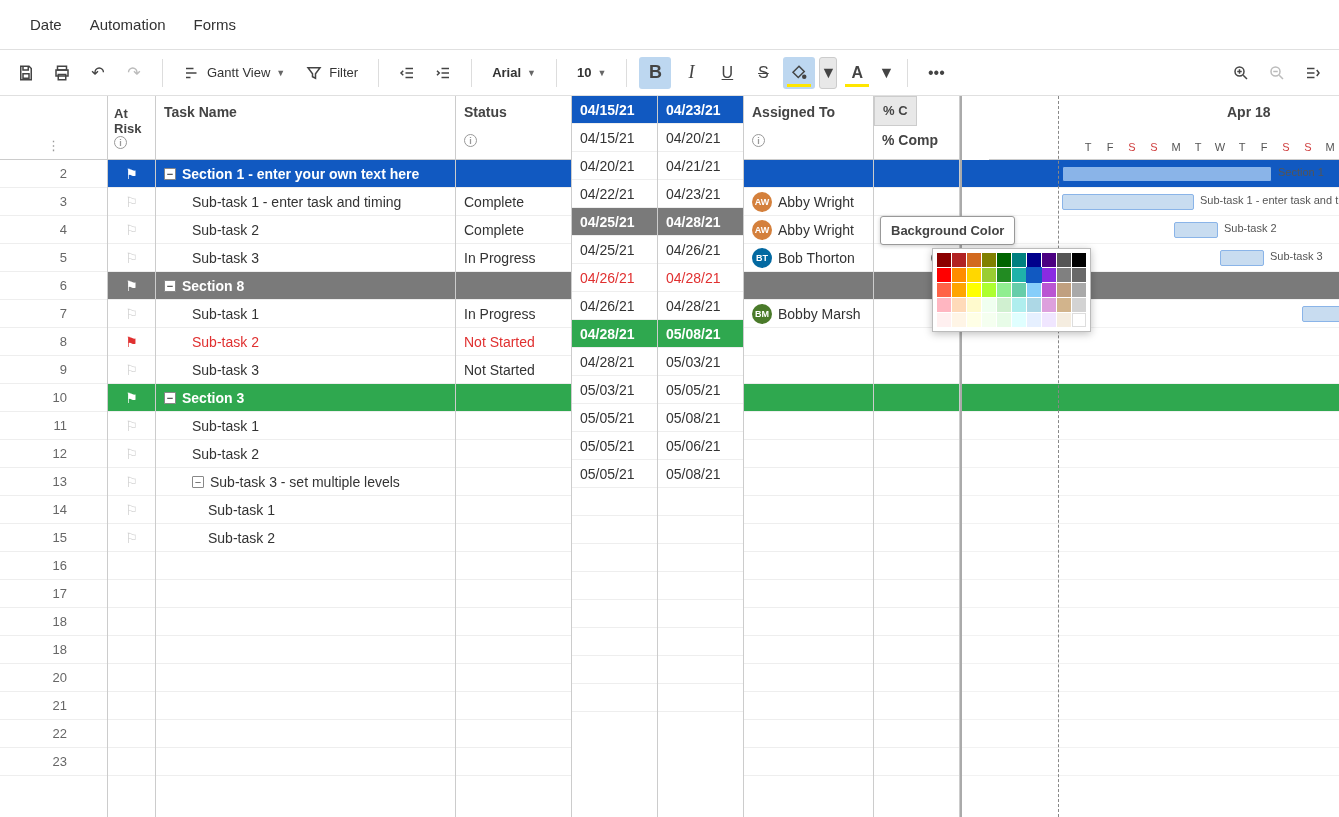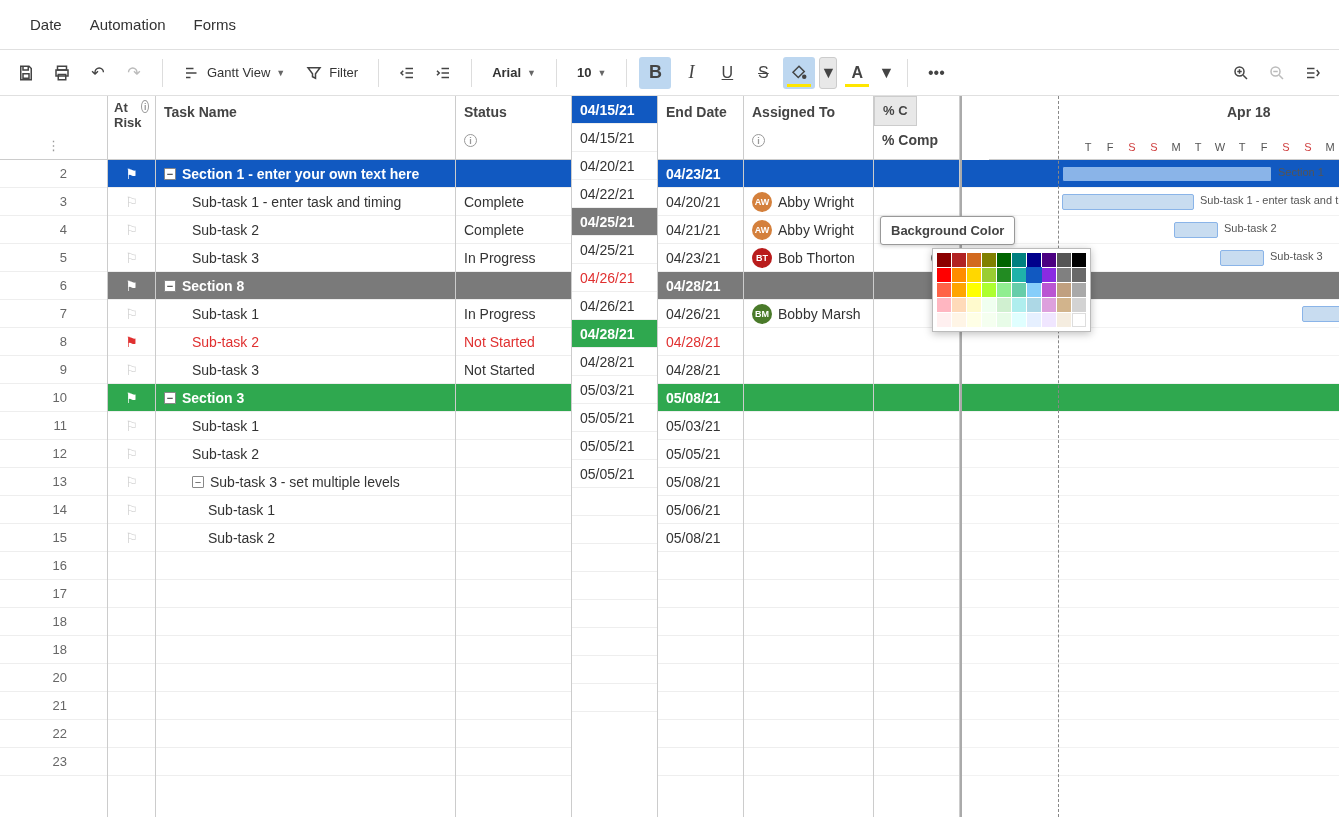--- a/index.html
+++ b/index.html
@@ -25,21 +25,21 @@
 .bold-underline { position: relative; }
 .bold-underline::after { content: ''; position: absolute; bottom: 2px; left: 4px; right: 4px; height: 3px; background: #ffe600; }
 
 
 .grid-container { display: flex; height: calc(100vh - 96px); position: relative; }
 .row-headers { width: 108px; border-right: 1px solid #ccc; background: #fff; }
 .row-header-top { height: 64px; border-bottom: 1px solid #ccc; display:flex; align-items:flex-end; justify-content:center; padding-bottom:6px; color:#999; }
 .row-num { height: 28px; display: flex; align-items: center; justify-content: flex-end; padding-right: 40px; border-bottom: 1px solid #eee; color: #666; font-size: 13px; position: relative; }
 
 .flag-col { width: 48px; border-right: 1px solid #ccc; }
-.flag-header { height: 64px; border-bottom: 1px solid #ccc; padding: 4px 6px; font-weight: bold; font-size: 13px; color:#444; display:flex; flex-direction:row; justify-content:center; }
+.flag-header { height: 64px; border-bottom: 1px solid #ccc; padding: 4px 6px; font-weight: bold; font-size: 13px; color:#444; display:flex; flex-direction:column; justify-content:center; }
 .flag-cell { height: 28px; display: flex; align-items: center; justify-content: center; border-bottom: 1px solid #eee; }
 .flag-icon { font-size: 14px; }
 
 .data-cols { flex: 0 0 auto; display: flex; }
 .col { border-right: 1px solid #ccc; }
 .col-header { height: 64px; border-bottom: 1px solid #ccc; padding: 8px; font-weight: bold; font-size: 14px; color: #444; display: flex; flex-direction: column; justify-content: flex-start; gap: 14px; }
 .info-icon { width: 13px; height: 13px; border: 1px solid #999; border-radius: 50%; font-size: 9px; display: inline-flex; align-items: center; justify-content: center; color: #999; }
 .cell { height: 28px; display: flex; align-items: center; padding: 0 8px; border-bottom: 1px solid #eee; font-size: 14px; overflow: hidden; white-space: nowrap; }
 .cell.section { font-weight: bold; color: #fff; }
 .cell .collapse { display: inline-block; width: 12px; height: 12px; background: #fff; color: #555; font-size: 11px; line-height: 10px; text-align: center; border: 1px solid #888; margin-right: 6px; border-radius:1px; }
@@ -398,23 +398,20 @@
           <div class="cell "></div>
           <div class="cell "></div>
           <div class="cell "></div>
           <div class="cell "></div>
           <div class="cell "></div>
           <div class="cell "></div>
           <div class="cell "></div>
         </div>
     </div>
     <div class="col" style="width:86px">
-      <div class="col-header">
-          <span>End Date</span>
-        </div>
       <div id="col-end">
           <div class="cell row-bg-2 section">04/23/21</div>
           <div class="cell ">04/20/21</div>
           <div class="cell ">04/21/21</div>
           <div class="cell ">04/23/21</div>
           <div class="cell row-bg-6 section">04/28/21</div>
           <div class="cell ">04/26/21</div>
           <div class="cell  row-red">04/28/21</div>
           <div class="cell ">04/28/21</div>
           <div class="cell row-bg-10 section">05/08/21</div>
@@ -442,21 +439,21 @@
           <div class="cell row-bg-2"></div>
           <div class="cell ">
             <span class="avatar" style="background: rgb(212, 128, 60);">AW</span>
             <span>Abby Wright</span>
           </div>
           <div class="cell ">
             <span class="avatar" style="background: rgb(212, 128, 60);">AW</span>
             <span>Abby Wright</span>
           </div>
           <div class="cell ">
-            <span class="avatar" style="background: #b91c1c;">BT</span>
+            <span class="avatar" style="background: #0369a1;">BT</span>
             <span>Bob Thorton</span>
           </div>
           <div class="cell row-bg-6"></div>
           <div class="cell ">
             <span class="avatar" style="background: rgb(74, 122, 42);">BM</span>
             <span>Bobby Marsh</span>
           </div>
           <div class="cell "></div>
           <div class="cell "></div>
           <div class="cell row-bg-10"></div>

